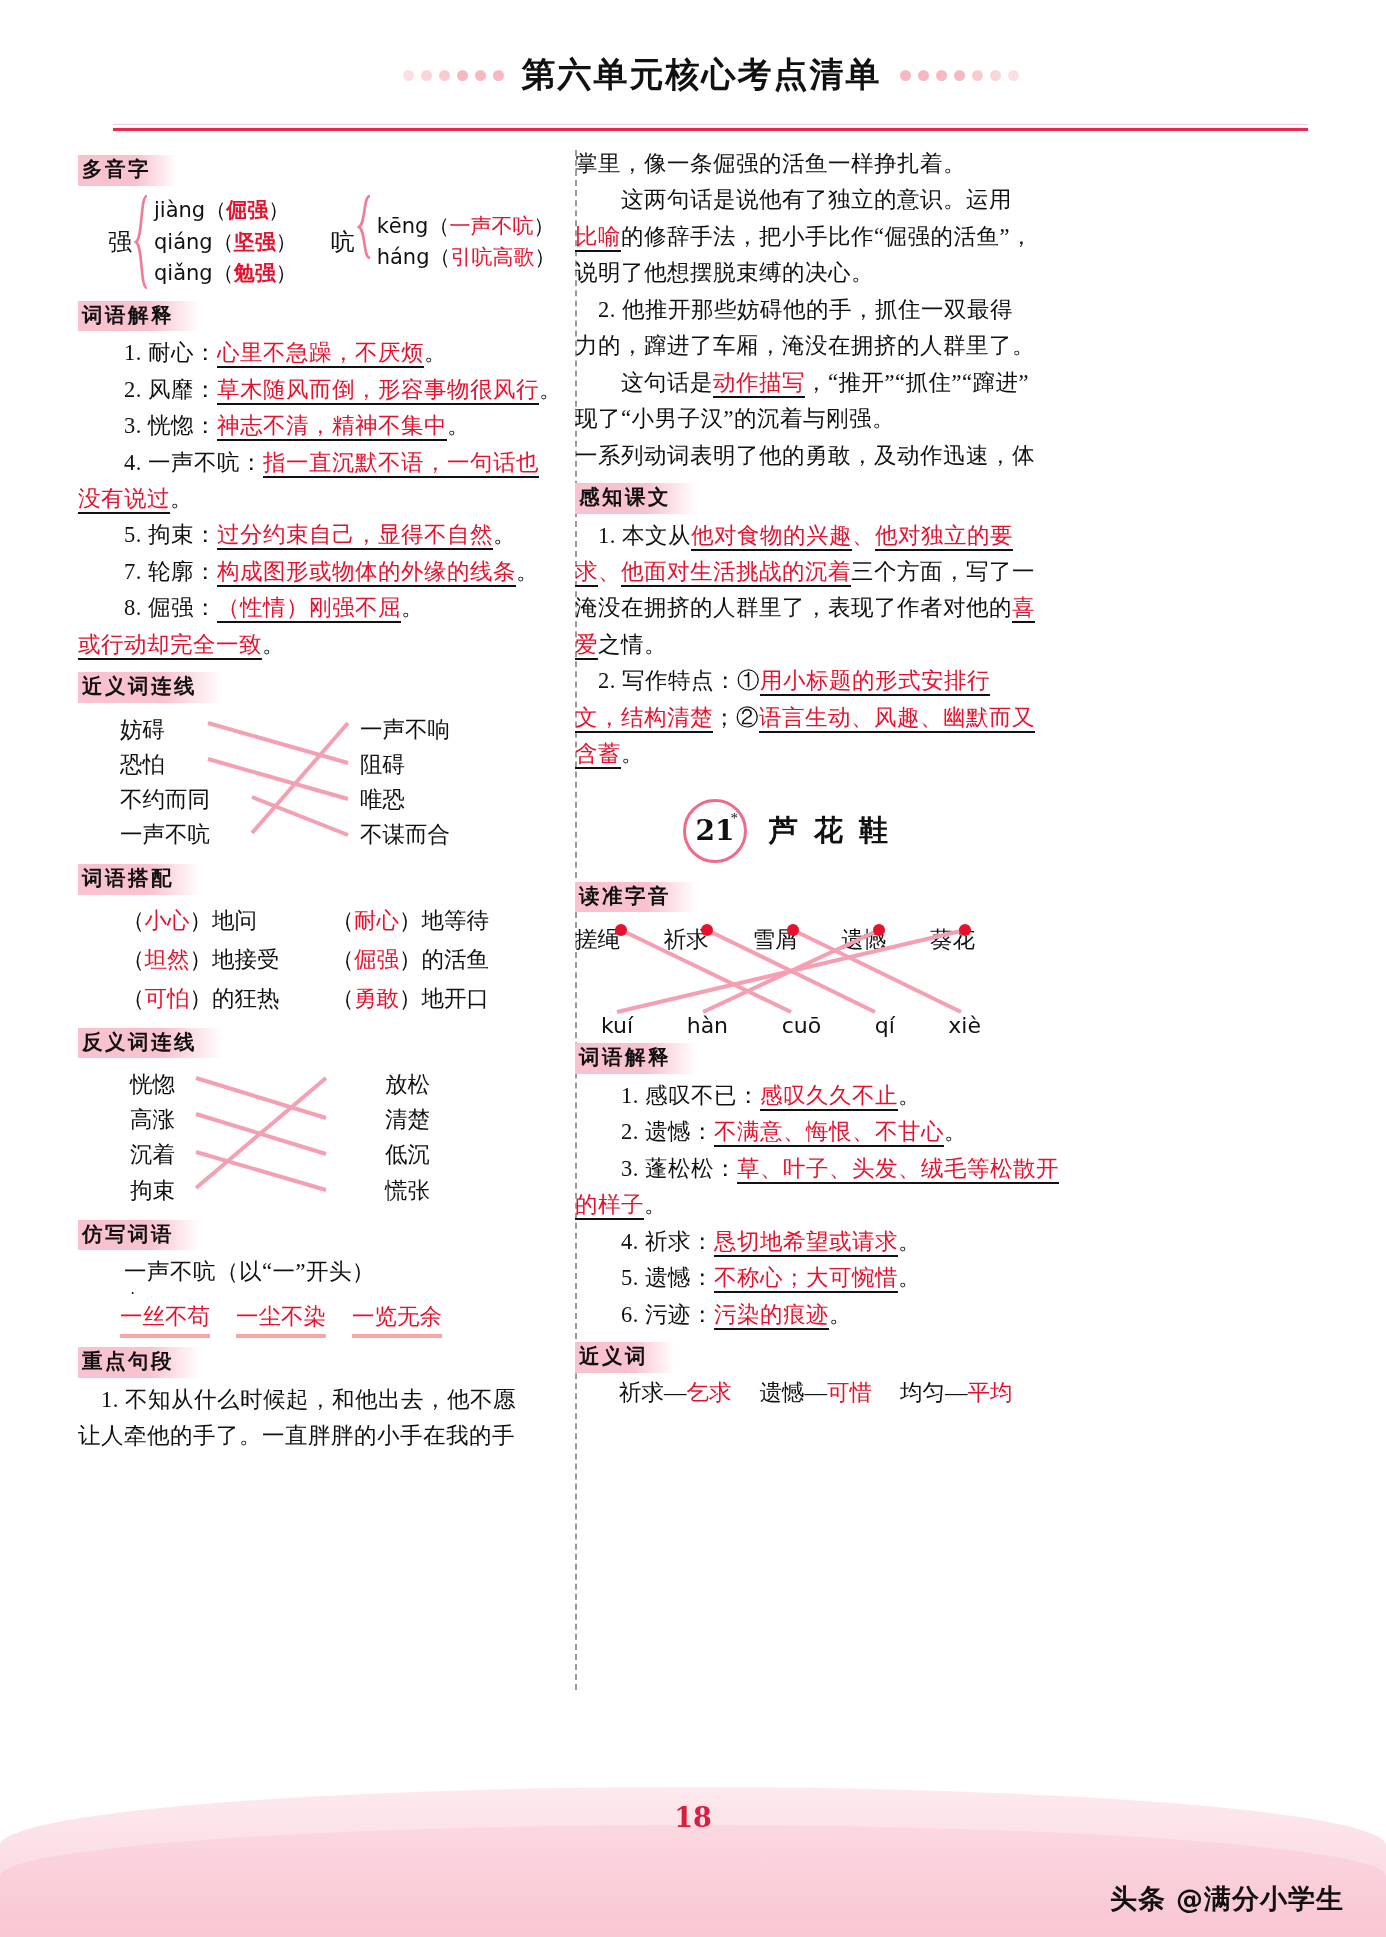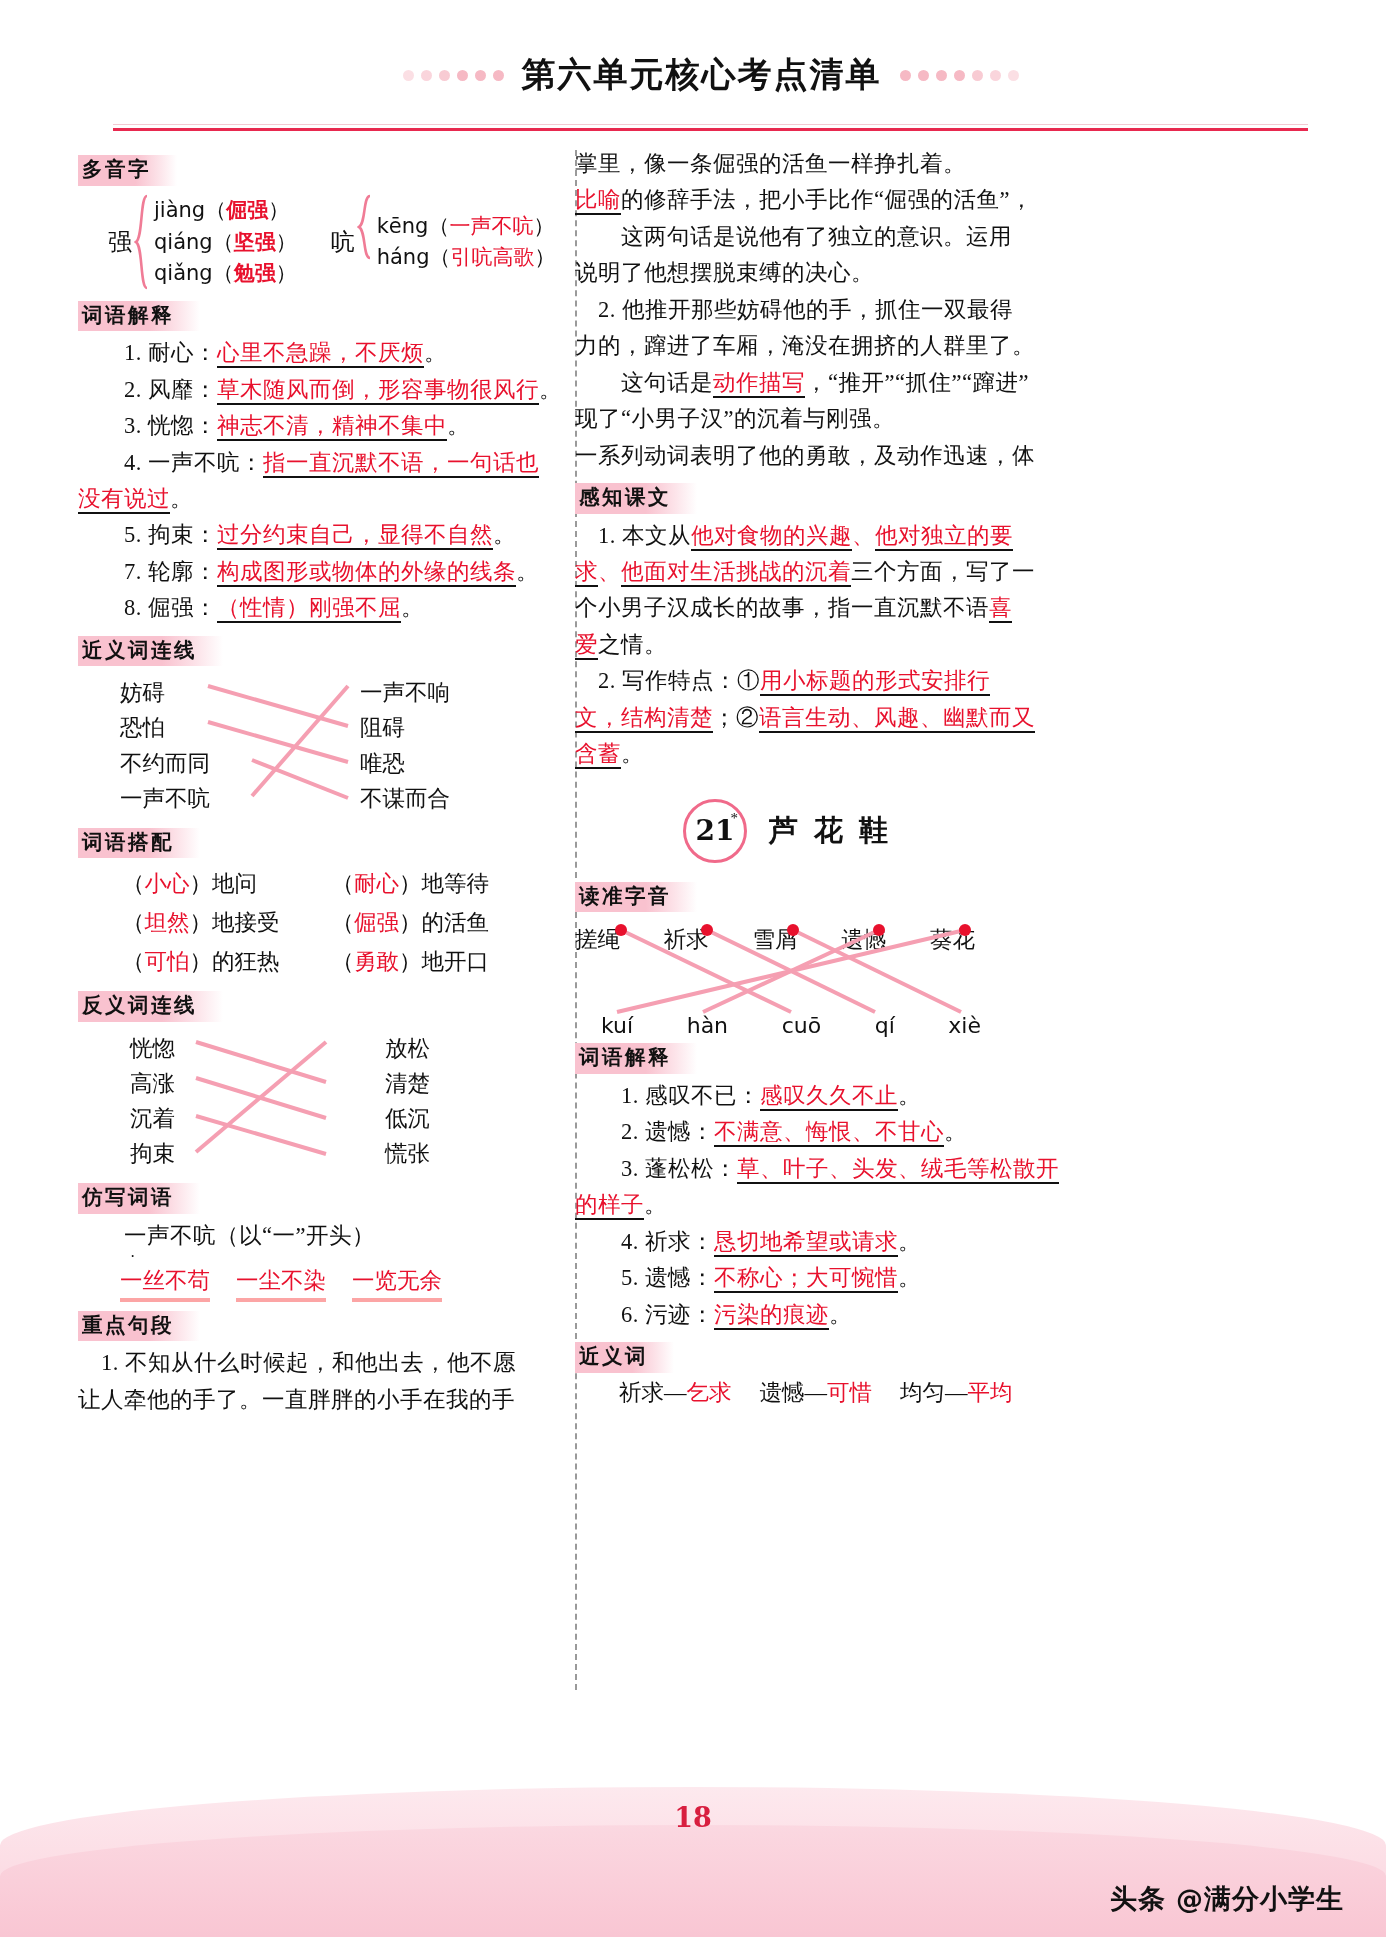--- a/index.html
+++ b/index.html
@@ -284,20 +284,21 @@
     <div class="sec-head">词语解释</div>
 
     <div class="ln indent"><span>1.</span>&nbsp;<span>耐心</span>：<span class="red-u">心里不急躁，不厌烦</span><span>。</span></div>
     <div class="ln indent"><span>2.</span>&nbsp;<span>风靡</span>：<span class="red-u">草木随风而倒，形容事物很风行</span><span>。</span></div>
     <div class="ln indent"><span>3.</span>&nbsp;<span>恍惚</span>：<span class="red-u">神志不清，精神不集中</span><span>。</span></div>
     <div class="ln indent"><span>4.</span>&nbsp;<span>一声不吭</span>：<span class="red-u">指一直沉默不语，一句话也</span></div>
     <div class="ln"><span class="red-u">没有说过</span>。</div>
     <div class="ln indent"><span>5.</span>&nbsp;<span>拘束</span>：<span class="red-u">过分约束自己，显得不自然</span><span>。</span></div>
     <div class="ln indent"><span>7.</span>&nbsp;<span>轮廓</span>：<span class="red-u">构成图形或物体的外缘的线条</span><span>。</span></div>
     <div class="ln indent"><span>8.</span>&nbsp;<span>倔强</span>：<span class="red-u">（性情）刚强不屈</span><span>。</span></div>
+    <div class="ln"><span class="red-u">或行动却完全一致</span>。</div>
 
     
     <div class="sec-head">近义词连线</div>
     <div class="match">
       <svg width="340" height="148" viewBox="0 0 340 148">
         <line x1="88" y1="16" x2="228" y2="56" stroke="#f59fb2" stroke-width="4"></line>
         <line x1="88" y1="52" x2="228" y2="92" stroke="#f59fb2" stroke-width="4"></line>
         <line x1="132" y1="90" x2="228" y2="128" stroke="#f59fb2" stroke-width="4"></line>
         <line x1="132" y1="126" x2="228" y2="16" stroke="#f59fb2" stroke-width="4"></line>
       </svg>
@@ -366,36 +367,36 @@
     
     <div class="sec-head">重点句段</div>
     <div class="ln">　1. 不知从什么时候起，和他出去，他不愿</div>
     <div class="ln">让人牵他的手了。一直胖胖的小手在我的手</div>
   </div>
 
   <div class="col right">
 
     <div class="ln">掌里，像一条倔强的活鱼一样挣扎着。</div>
 
+    <div class="ln">　　这两句话是说他有了独立的意识。运用</div>
     <div class="ln"><span class="red-u">比喻</span><span>的修辞手法，把小手比作“倔强的活鱼”，</span></div>
-    <div class="ln">　　这两句话是说他有了独立的意识。运用</div>
     <div class="ln">说明了他想摆脱束缚的决心。</div>
 
     <div class="ln">　2. 他推开那些妨碍他的手，抓住一双最得</div>
     <div class="ln">力的，蹿进了车厢，淹没在拥挤的人群里了。</div>
 
     <div class="ln"><span>　　这句话是</span><span class="red-u">动作描写</span><span>，“推开”“抓住”“蹿进”</span></div>
     <div class="ln">现了“小男子汉”的沉着与刚强。</div>
     <div class="ln">一系列动词表明了他的勇敢，及动作迅速，体</div>
 
     
     <div class="sec-head">感知课文</div>
     <div class="ln"><span>　1. 本文从</span><span class="red-u">他对食物的兴趣</span><span class="red">、</span><span class="red-u">他对独立的要</span></div>
     <div class="ln"><span class="red-u">求</span><span class="red">、</span><span class="red-u">他面对生活挑战的沉着</span><span>三个方面，写了一</span></div>
-    <div class="ln"><span>个小男子汉成长的故事，指一直沉默不语</span><span class="red-u">喜</span></div>
+    <div class="ln"><span>淹没在拥挤的人群里了，表现了作者对他的</span><span class="red-u">喜</span></div>
     <div class="ln"><span class="red-u">爱</span><span>之情。</span></div>
     <div class="ln"><span>　2. 写作特点：①</span><span class="red-u">用小标题的形式安排行</span></div>
     <div class="ln"><span class="red-u">文，结构清楚</span><span>；②</span><span class="red-u">语言生动、风趣、幽默而又</span></div>
     <div class="ln"><span class="red-u">含蓄</span><span>。</span></div>
 
     
     <div class="lesson">
       <span class="badge">
         <span class="num">21</span>
         <span class="star">*</span>

